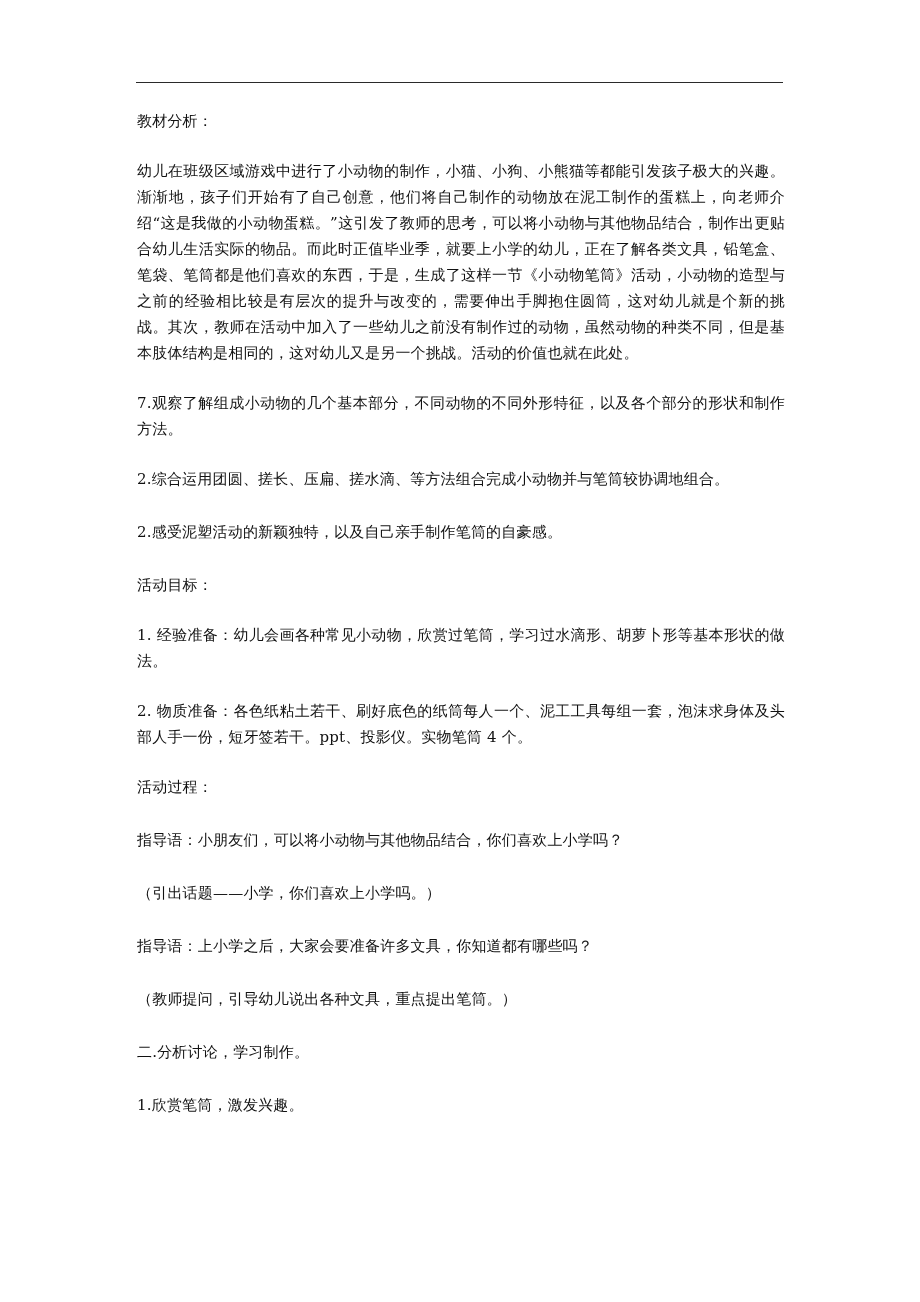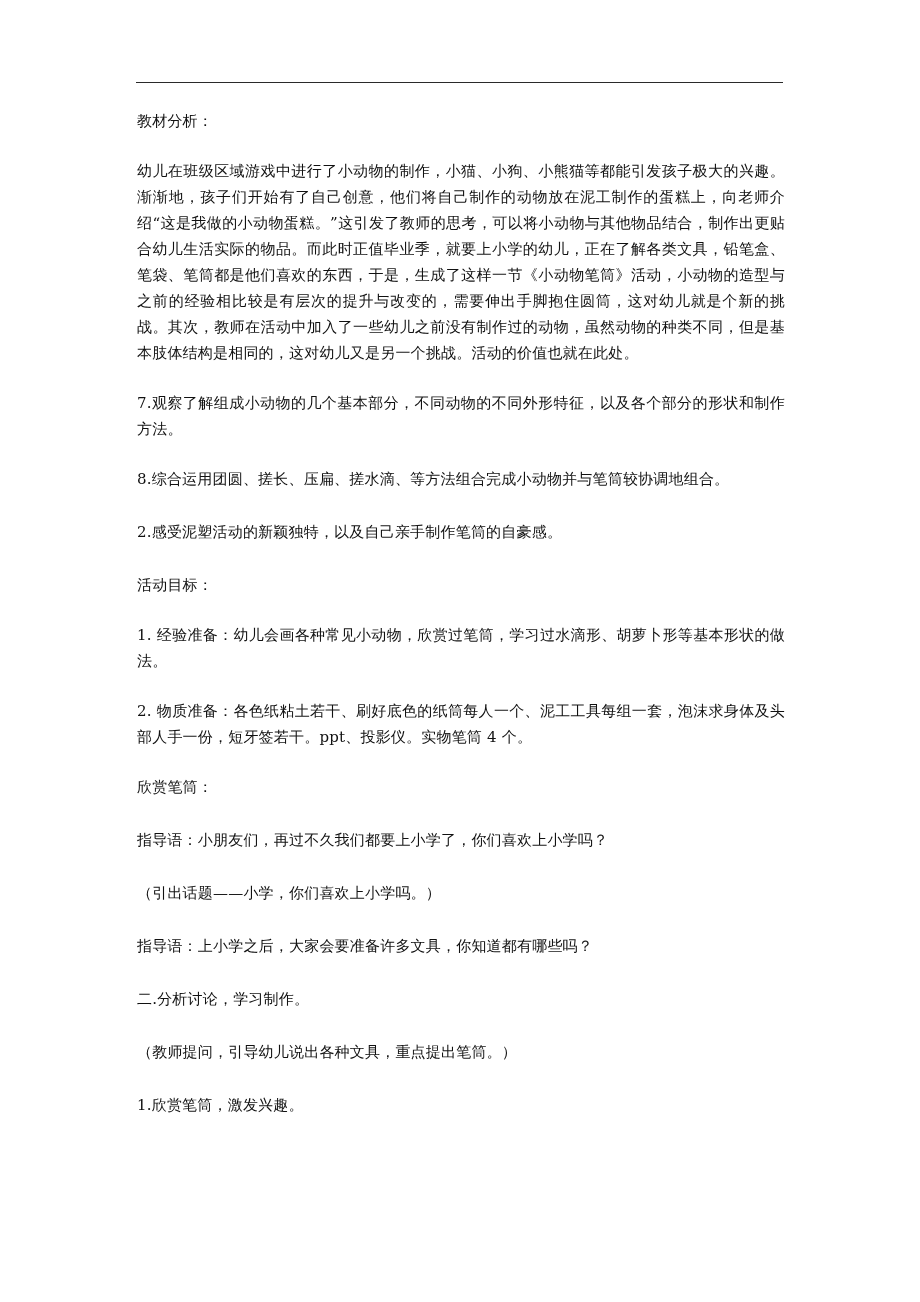--- a/index.html
+++ b/index.html
@@ -54,28 +54,28 @@
 <body>
 
 <div class="page">
   <div class="header-rule"></div>
 
   <div class="content">
     <p>教材分析：</p>
     <p>幼儿在班级区域游戏中进行了小动物的制作，小猫、小狗、小熊猫等都能引发孩子极大的兴趣。渐渐地，孩子们开始有了自己创意，他们将自己制作的动物放在泥工制作的蛋糕上，向老师介绍“这是我做的小动物蛋糕。”这引发了教师的思考，可以将小动物与其他物品结合，制作出更贴合幼儿生活实际的物品。而此时正值毕业季，就要上小学的幼儿，正在了解各类文具，铅笔盒、笔袋、笔筒都是他们喜欢的东西，于是，生成了这样一节《小动物笔筒》活动，小动物的造型与之前的经验相比较是有层次的提升与改变的，需要伸出手脚抱住圆筒，这对幼儿就是个新的挑战。其次，教师在活动中加入了一些幼儿之前没有制作过的动物，虽然动物的种类不同，但是基本肢体结构是相同的，这对幼儿又是另一个挑战。活动的价值也就在此处。</p>
 
     <p>7.观察了解组成小动物的几个基本部分，不同动物的不同外形特征，以及各个部分的形状和制作方法。</p>
-    <p class="tight">8.综合运用团圆、搓长、压扁、搓水滴、等方法组合完成小动物并与笔筒较协调地组合。</p>
+    <p class="tight">2.综合运用团圆、搓长、压扁、搓水滴、等方法组合完成小动物并与笔筒较协调地组合。</p>
     <p class="tight">2.感受泥塑活动的新颖独特，以及自己亲手制作笔筒的自豪感。</p>
 
     <p>活动目标：</p>
     <p>1. 经验准备：幼儿会画各种常见小动物，欣赏过笔筒，学习过水滴形、胡萝卜形等基本形状的做法。</p>
     <p>2. 物质准备：各色纸粘土若干、刷好底色的纸筒每人一个、泥工工具每组一套，泡沫求身体及头部人手一份，短牙签若干。ppt、投影仪。实物笔筒 4 个。</p>
 
-    <p class="tight">欣赏笔筒：</p>
-    <p class="tight">指导语：小朋友们，再过不久我们都要上小学了，你们喜欢上小学吗？</p>
+    <p class="tight">活动过程：</p>
+    <p class="tight">指导语：小朋友们，可以将小动物与其他物品结合，你们喜欢上小学吗？</p>
     <p class="tight">（引出话题——小学，你们喜欢上小学吗。）</p>
     <p class="tight">指导语：上小学之后，大家会要准备许多文具，你知道都有哪些吗？</p>
+    <p class="tight">（教师提问，引导幼儿说出各种文具，重点提出笔筒。）</p>
     <p class="tight">二.分析讨论，学习制作。</p>
-    <p class="tight">（教师提问，引导幼儿说出各种文具，重点提出笔筒。）</p>
     <p class="tight">1.欣赏笔筒，激发兴趣。</p>
   </div>
 </div>
 
 </body></html>

